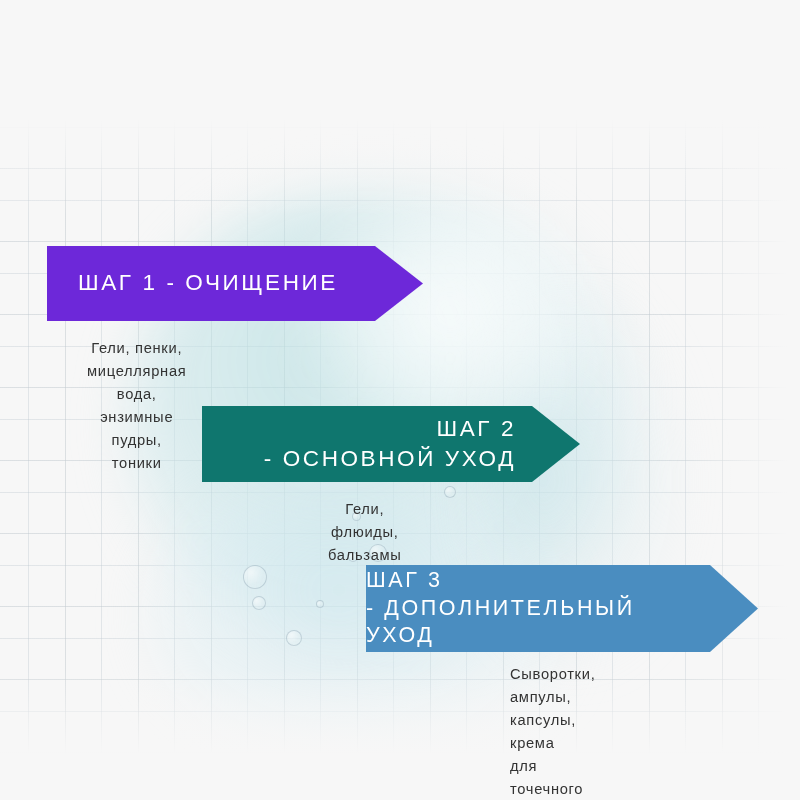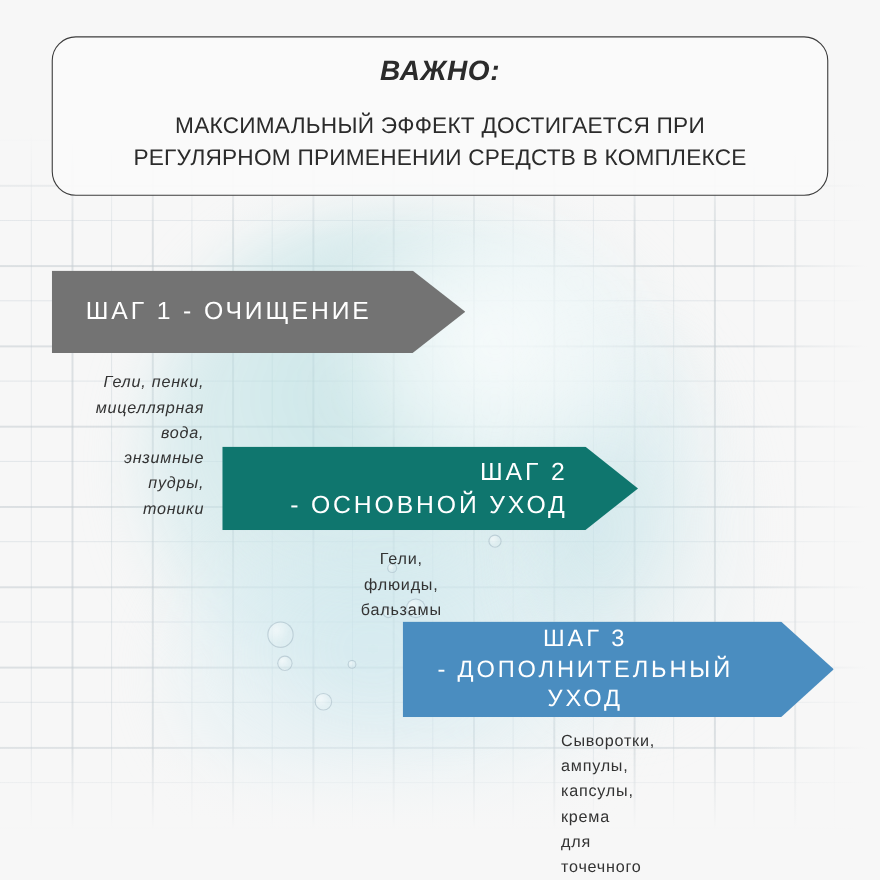--- a/index.html
+++ b/index.html
@@ -162,32 +162,32 @@
     color: #333333;
     letter-spacing: 0.7px;
     line-height: 1.56;
     white-space: pre-line;
   }
 
   
   #step-1 { left: 47px; top: 246px; }
   #step-1 .arrow { width: 376px; height: 75px; background: #8bb8dd; }
   #step-1 .arrow-label { padding-left: 31px; text-align: left; }
-  #step-1 .caption { left: 40px; top: 91px; text-align: right; font-style: italic; }
+  #step-1 .caption { left: 40px; top: 91px; text-align: center; }
 
   
   #step-2 { left: 202px; top: 406px; }
   #step-2 .arrow { width: 378px; height: 76px; background: #6ca4d6; }
   #step-2 .arrow-label { padding-right: 64px; text-align: right; }
   #step-2 .caption { left: 126px; top: 92px; text-align: center; }
 
   
   #step-3 { left: 366px; top: 565px; }
   #step-3 .arrow { width: 392px; height: 87px; background: #4a8dc0; }
-  #step-3 .arrow-label { padding-right: 60px; text-align: center; font-size: 21.5px; line-height: 1.3; }
+  #step-3 .arrow-label { padding-right: 60px; text-align: left; font-size: 21.5px; line-height: 1.3; }
   #step-3 .caption { left: 144px; top: 98px; text-align: left; }
 </style>
 </head>
 <body>
 
 <div id="canvas">
 
   <div class="bg-grid"></div>
   <div class="bg-grid-2"></div>
 
@@ -208,28 +208,23 @@
   <div class="bubble" style="left:505px;top:423px;width:15px;height:15px;"></div>
   <div class="bubble" style="left:488px;top:413px;width:24px;height:24px;"></div>
   <div class="bubble" style="left:512px;top:408px;width:11px;height:11px;"></div>
   <div class="bubble" style="left:444px;top:486px;width:10px;height:10px;"></div>
   <div class="bubble" style="left:352px;top:512px;width:7px;height:7px;"></div>
 
   <div class="grid-fade-top"></div>
   <div class="grid-fade-bottom"></div>
   <div class="grid-fade-right"></div>
 
-  <div class="header-box">
-    <div class="header-title">ВАЖНО:</div>
-    <div class="header-sub">МАКСИМАЛЬНЫЙ ЭФФЕКТ ДОСТИГАЕТСЯ ПРИ
-РЕГУЛЯРНОМ ПРИМЕНЕНИИ СРЕДСТВ В КОМПЛЕКСЕ</div>
-  </div>
 
   <div class="step" id="step-1">
-    <div class="arrow" style="background: #737373;">
+    <div class="arrow" style="background: #6d28d9;">
       <div class="arrow-label">ШАГ 1 - ОЧИЩЕНИЕ</div>
     </div>
     <div class="caption">Гели, пенки, мицеллярная вода,
 энзимные пудры, тоники</div>
   </div>
 
   <div class="step" id="step-2">
     <div class="arrow" style="background: #0f766e;">
       <div class="arrow-label">ШАГ 2
 - ОСНОВНОЙ УХОД</div>

